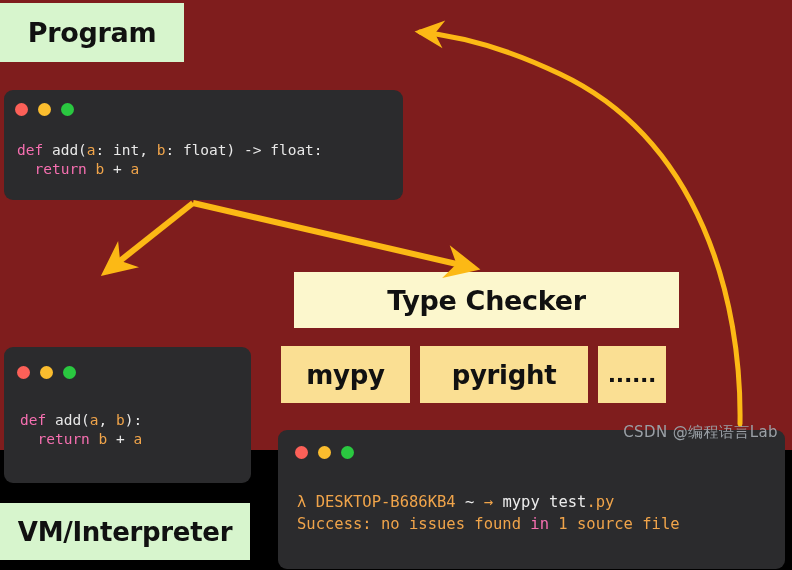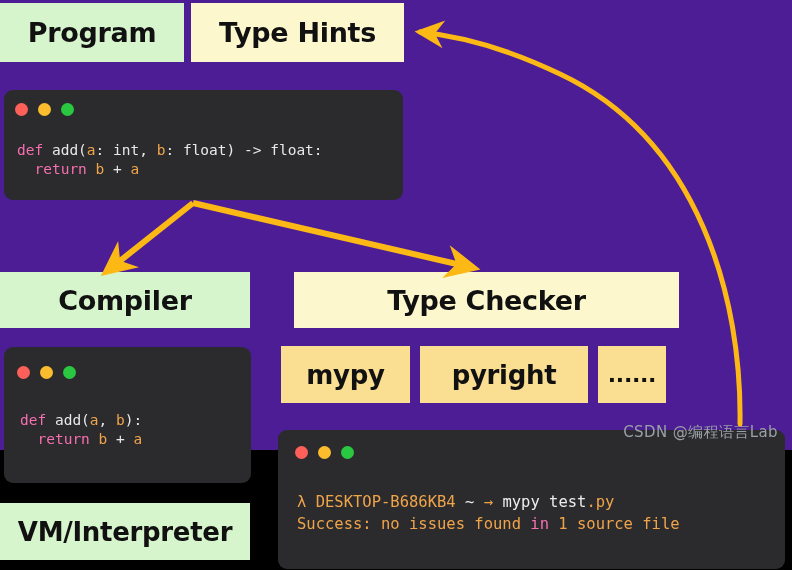--- a/index.html
+++ b/index.html
@@ -12,21 +12,21 @@
     height: 570px;
     position: relative;
     overflow: hidden;
     font-family: "Liberation Sans", sans-serif;
   }
   #stage {
     position: absolute;
     top: 0; left: 0;
     width: 792px;
     height: 450px;
-    background: #4c1d95;
+    background: #7f1d1d;
   }
 
   
   .box {
     position: absolute;
     display: flex;
     align-items: center;
     justify-content: center;
     color: #111111;
     font-family: "DejaVu Sans", sans-serif;
@@ -112,36 +112,30 @@
 </style>
 </head>
 <body>
 
 <div id="stage">
 
   <div class="box box-green" id="box-program">
     <span>Program</span>
   </div>
 
-  <div class="box box-cream" id="box-typehints">
-    <span>Type Hints</span>
-  </div>
 
   <div class="panel" id="panel-typed"></div>
   <div class="dots" style="left:15px;top:103px;">
     <span class="dot dot-red"></span>
     <span class="dot dot-yellow"></span>
     <span class="dot dot-green"></span>
   </div>
   <div class="code" id="code-typed"><span class="kw">def</span><span class="plain"> add(</span><span class="ident">a</span><span class="plain">: int, </span><span class="ident">b</span><span class="plain">: float) -&gt; float:</span>
 <span class="plain">  </span><span class="kw">return</span><span class="plain"> </span><span class="ident">b</span><span class="op"> + </span><span class="ident">a</span></div>
 
-  <div class="box box-green" id="box-compiler">
-    <span>Compiler</span>
-  </div>
 
   <div class="box box-cream" id="box-typechecker">
     <span>Type Checker</span>
   </div>
 
   <div class="box box-gold" id="box-mypy">
     <span>mypy</span>
   </div>
   <div class="box box-gold" id="box-pyright">
     <span>pyright</span>

